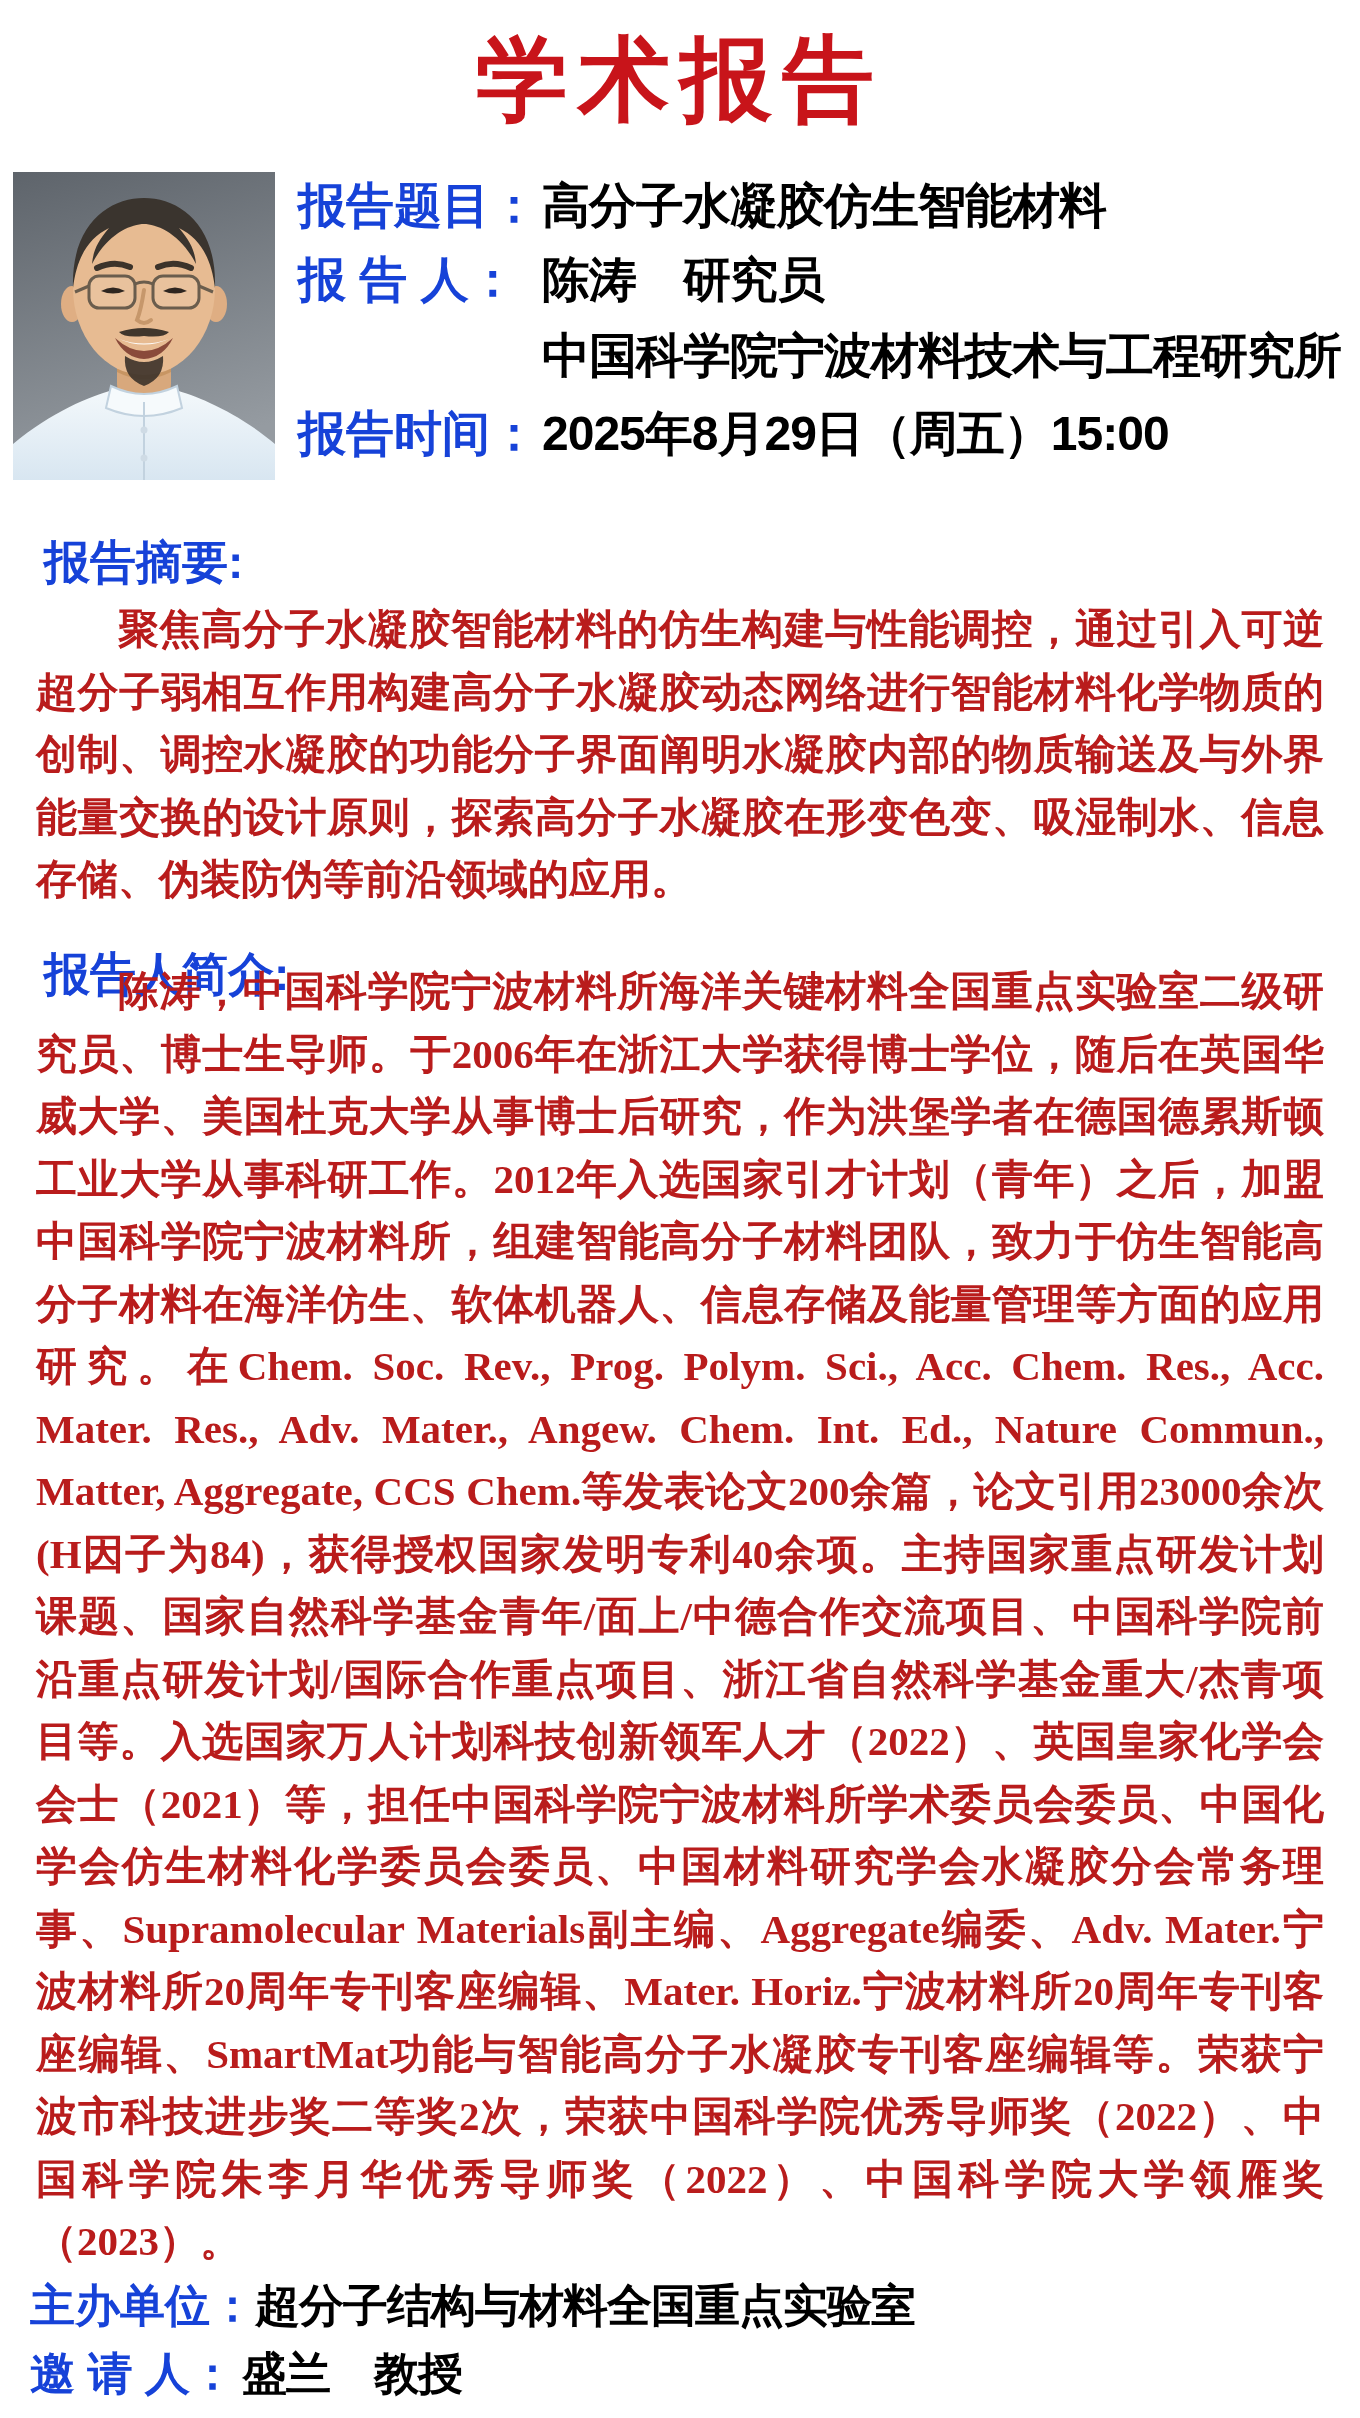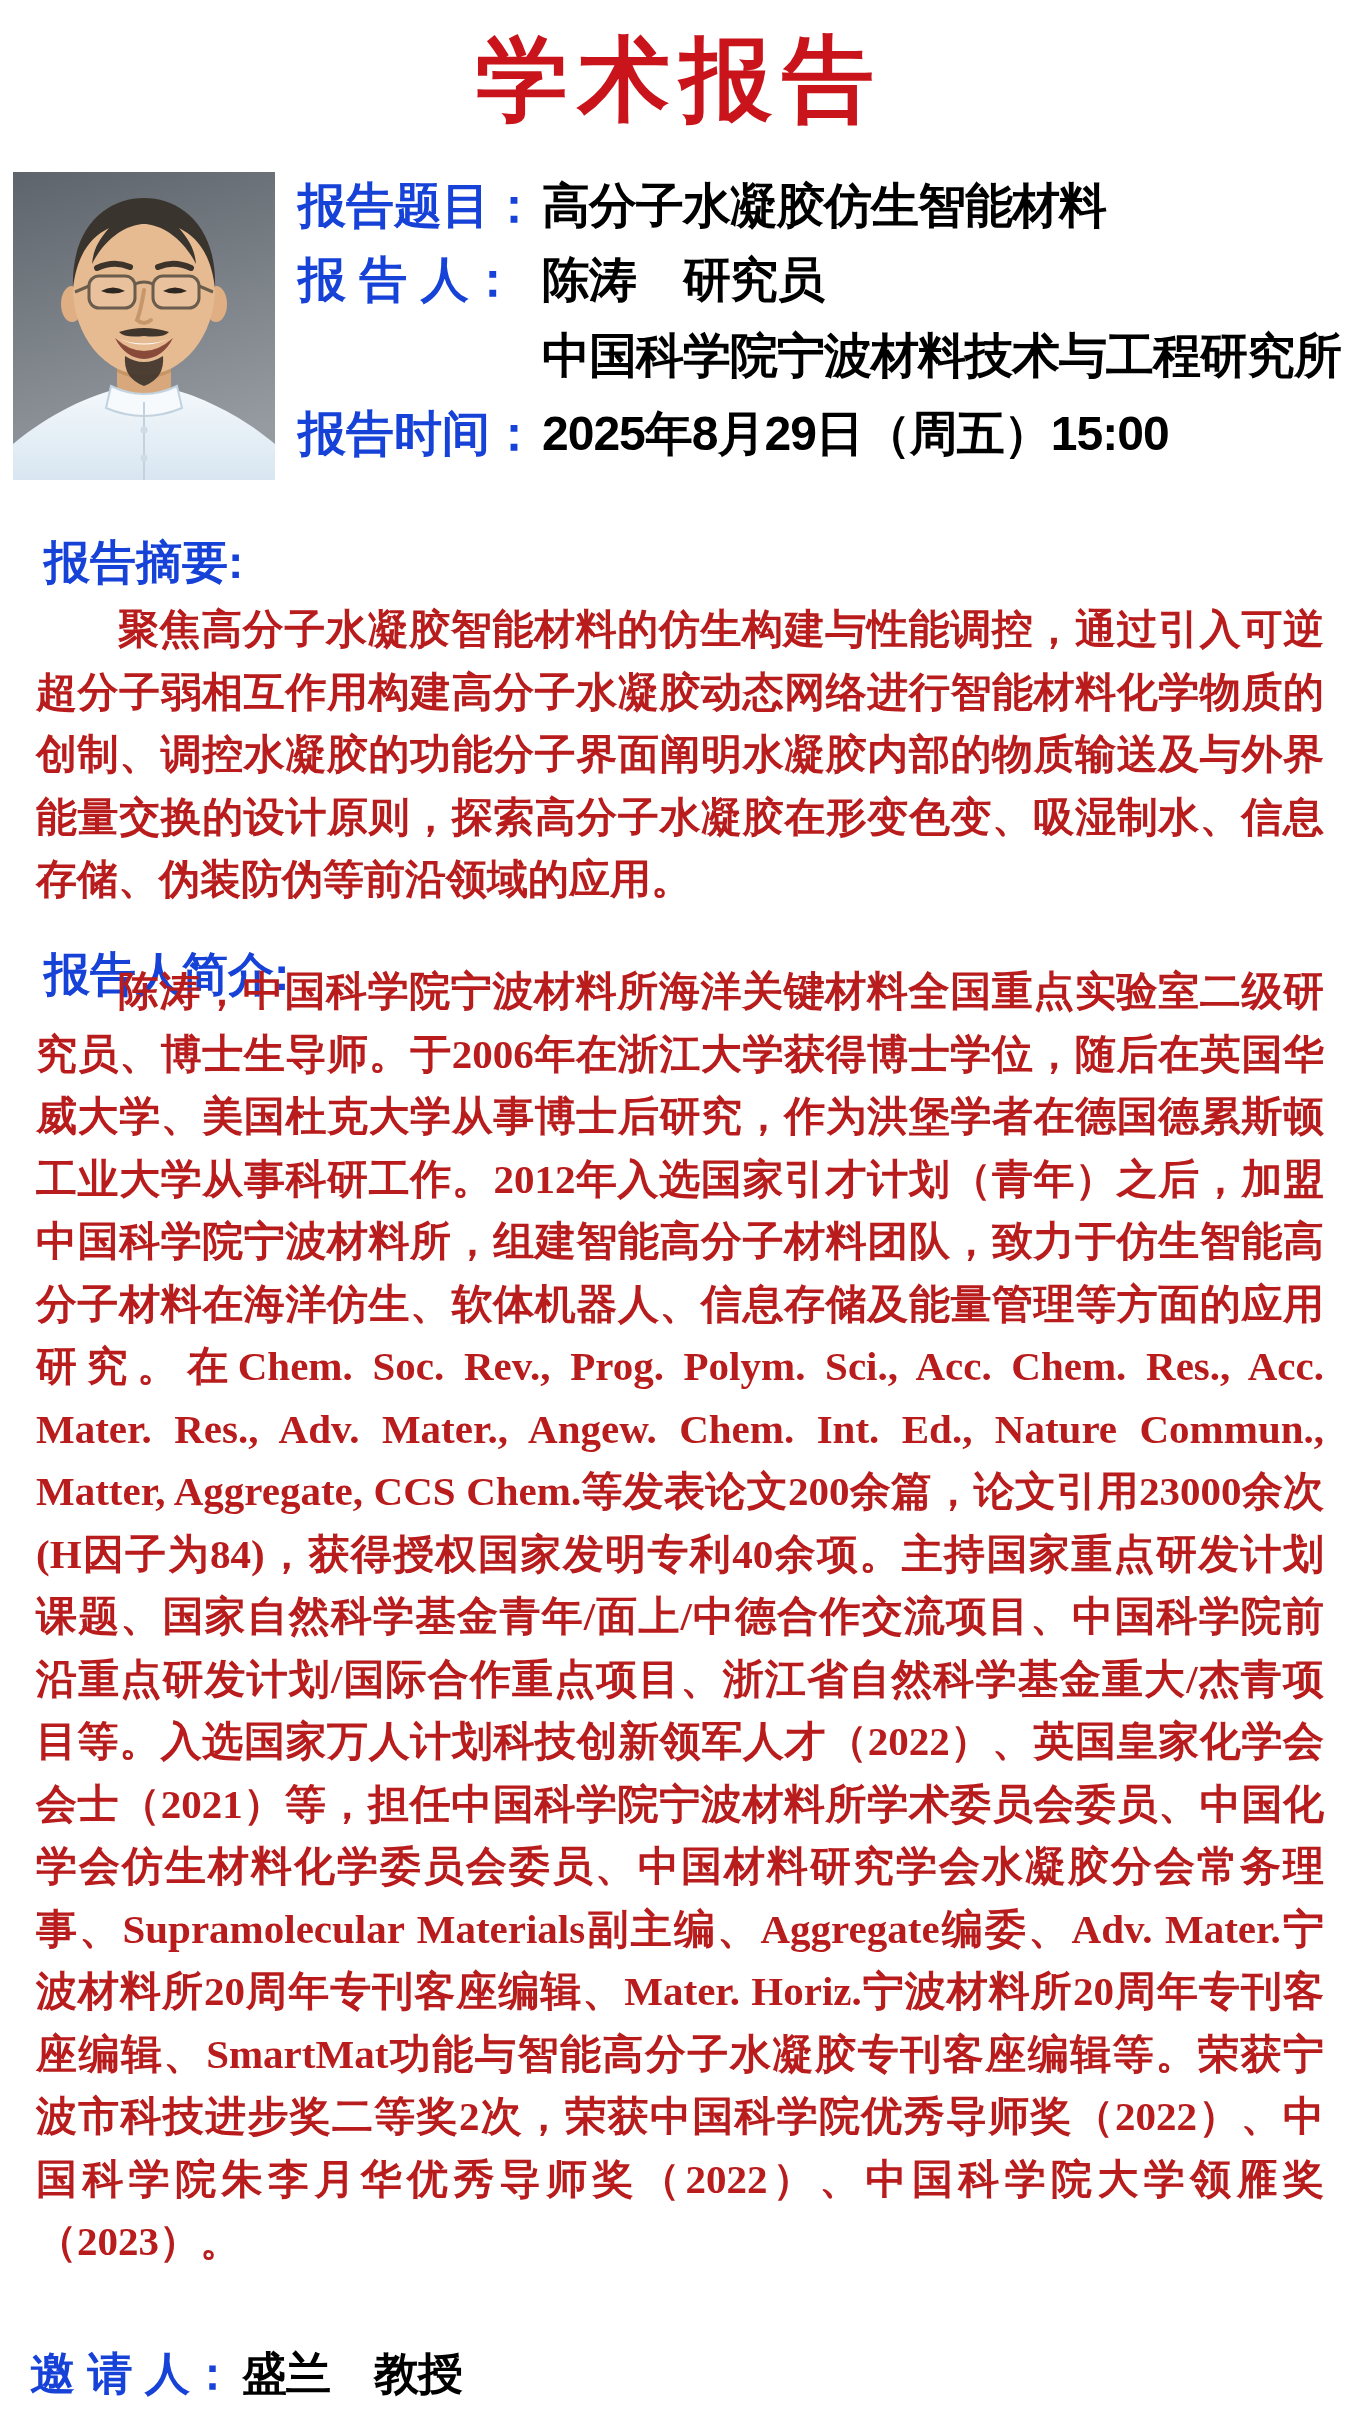--- a/index.html
+++ b/index.html
@@ -154,18 +154,21 @@
     <span class="hdr-label">报告时间：</span><span class="hdr-value">2025年8月29日（周五）15:00</span>
   </div>
 
 
   <div class="section-heading abstract-heading">报告摘要:</div>
   <div class="para abstract-para">聚焦高分子水凝胶智能材料的仿生构建与性能调控，通过引入可逆超分子弱相互作用构建高分子水凝胶动态网络进行智能材料化学物质的创制、调控水凝胶的功能分子界面阐明水凝胶内部的物质输送及与外界能量交换的设计原则，探索高分子水凝胶在形变色变、吸湿制水、信息存储、伪装防伪等前沿领域的应用。</div>
 
   <div class="section-heading bio-heading">报告人简介:</div>
   <div class="para bio-para">陈涛，中国科学院宁波材料所海洋关键材料全国重点实验室二级研究员、博士生导师。于2006年在浙江大学获得博士学位，随后在英国华威大学、美国杜克大学从事博士后研究，作为洪堡学者在德国德累斯顿工业大学从事科研工作。2012年入选国家引才计划（青年）之后，加盟中国科学院宁波材料所，组建智能高分子材料团队，致力于仿生智能高分子材料在海洋仿生、软体机器人、信息存储及能量管理等方面的应用研究。在Chem. Soc. Rev., Prog. Polym. Sci., Acc. Chem. Res., Acc. Mater. Res., Adv. Mater., Angew. Chem. Int. Ed., Nature Commun., Matter, Aggregate, CCS Chem.等发表论文200余篇，论文引用23000余次(H因子为84)，获得授权国家发明专利40余项。主持国家重点研发计划课题、国家自然科学基金青年/面上/中德合作交流项目、中国科学院前沿重点研发计划/国际合作重点项目、浙江省自然科学基金重大/杰青项目等。入选国家万人计划科技创新领军人才（2022）、英国皇家化学会会士（2021）等，担任中国科学院宁波材料所学术委员会委员、中国化学会仿生材料化学委员会委员、中国材料研究学会水凝胶分会常务理事、Supramolecular Materials副主编、Aggregate编委、Adv. Mater.宁波材料所20周年专刊客座编辑、Mater. Horiz.宁波材料所20周年专刊客座编辑、SmartMat功能与智能高分子水凝胶专刊客座编辑等。荣获宁波市科技进步奖二等奖2次，荣获中国科学院优秀导师奖（2022）、中国科学院朱李月华优秀导师奖（2022）、中国科学院大学领雁奖（2023）。</div>
 
+  <div class="ftr-row row-host">
+    <span class="ftr-label">主办单位：</span><span class="ftr-value">超分子结构与材料全国重点实验室</span>
+  </div>
 
   <div class="ftr-row row-inviter">
     <span class="ftr-label">邀 请 人：</span><span class="ftr-value">盛兰　教授</span>
   </div>
 
 </div>
 
 </body></html>

